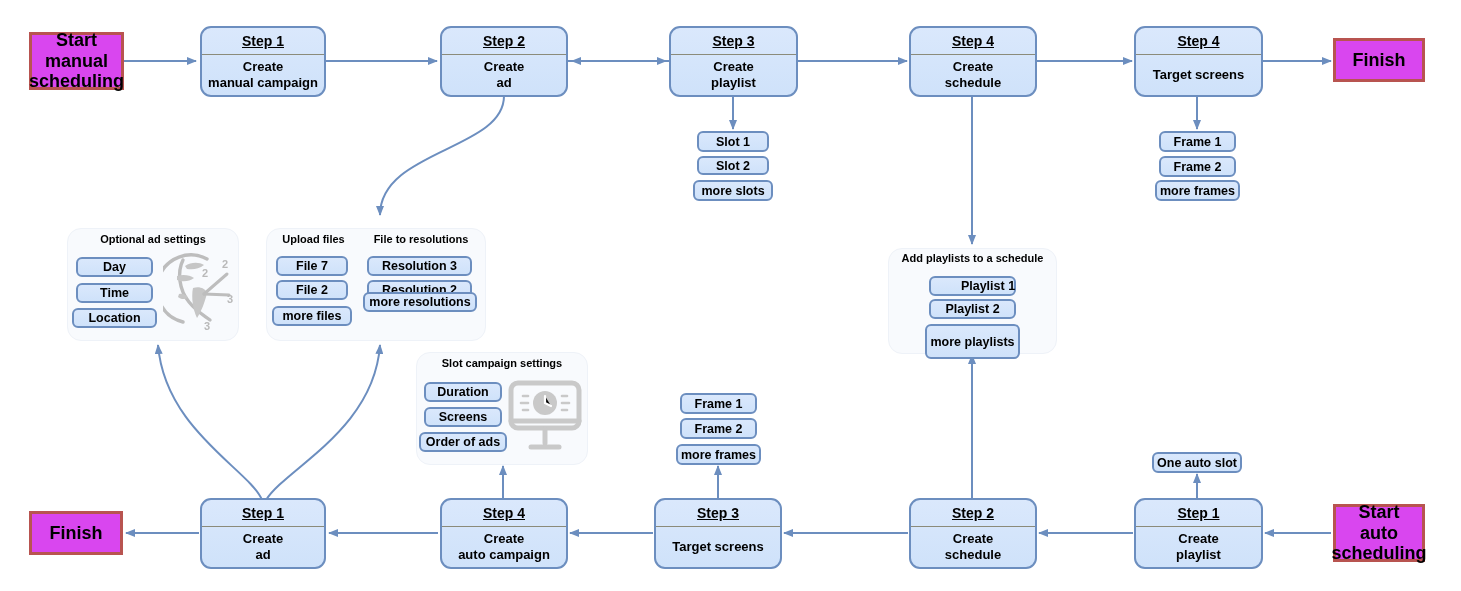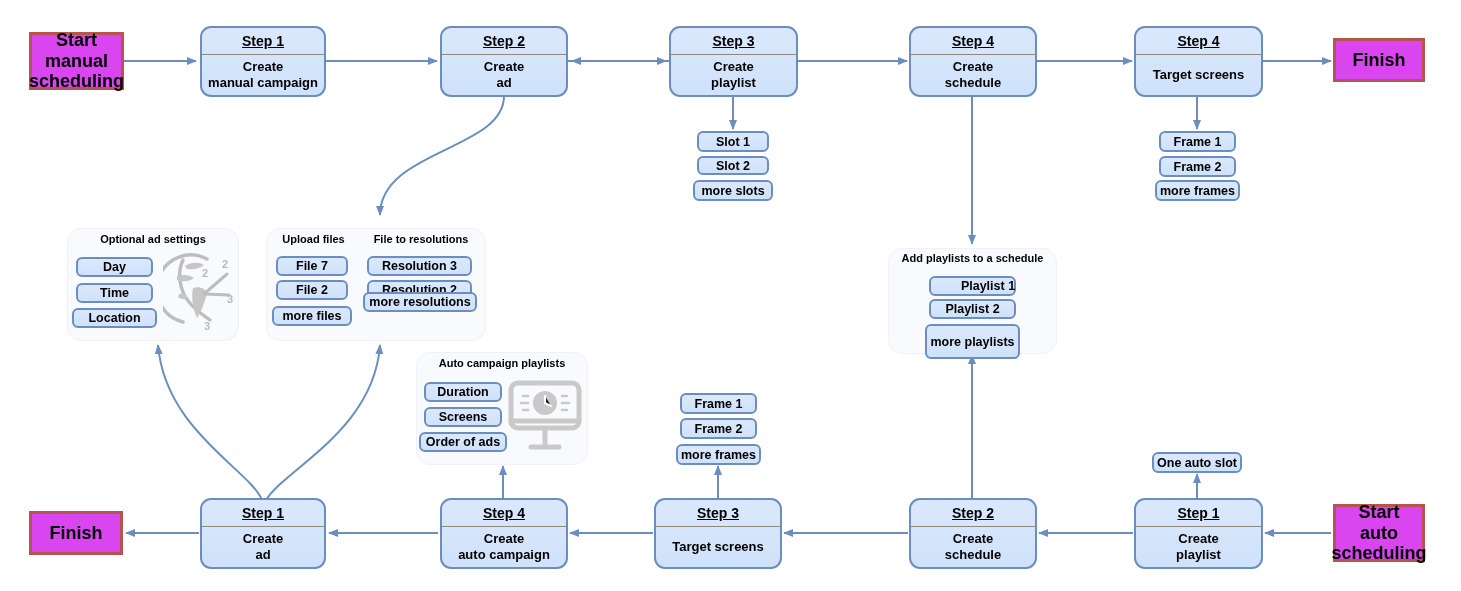--- a/index.html
+++ b/index.html
@@ -253,21 +253,21 @@
 
   <div class="chip" style="left:276px;top:256px;width:72px;height:20px;">File 7</div>
   <div class="chip" style="left:276px;top:280px;width:72px;height:20px;">File 2</div>
   <div class="chip" style="left:272px;top:306px;width:80px;height:20px;text-align:right;">more files</div>
 
   <div class="chip" style="left:367px;top:256px;width:105px;height:20px;">Resolution 3</div>
   <div class="chip" style="left:367px;top:280px;width:105px;height:20px;">Resolution 2</div>
   <div class="chip" style="left:363px;top:292px;width:114px;height:20px;">more resolutions</div>
 
   <div class="panel" style="left:416px;top:352px;width:172px;height:113px;"></div>
-  <div class="panel-title" style="left:416px;top:357px;width:172px;">Auto campaign playlists</div>
+  <div class="panel-title" style="left:416px;top:357px;width:172px;">Slot campaign settings</div>
   <div class="chip" style="left:424px;top:382px;width:78px;height:20px;">Duration</div>
   <div class="chip" style="left:424px;top:407px;width:78px;height:20px;">Screens</div>
   <div class="chip" style="left:419px;top:432px;width:88px;height:20px;">Order of ads</div>
   <svg class="icon-art" style="left:505px;top:377px;width:80px;height:78px;" viewBox="0 0 80 78">
     <g fill="none" stroke="#c9c9c9" stroke-width="5" stroke-linejoin="round" stroke-linecap="round">
       <rect x="6" y="6" width="68" height="45" rx="7"></rect>
       <path d="M6,44 L74,44"></path>
       <path d="M40,52 L40,66"></path>
       <path d="M26,70 L54,70"></path>
     </g>

